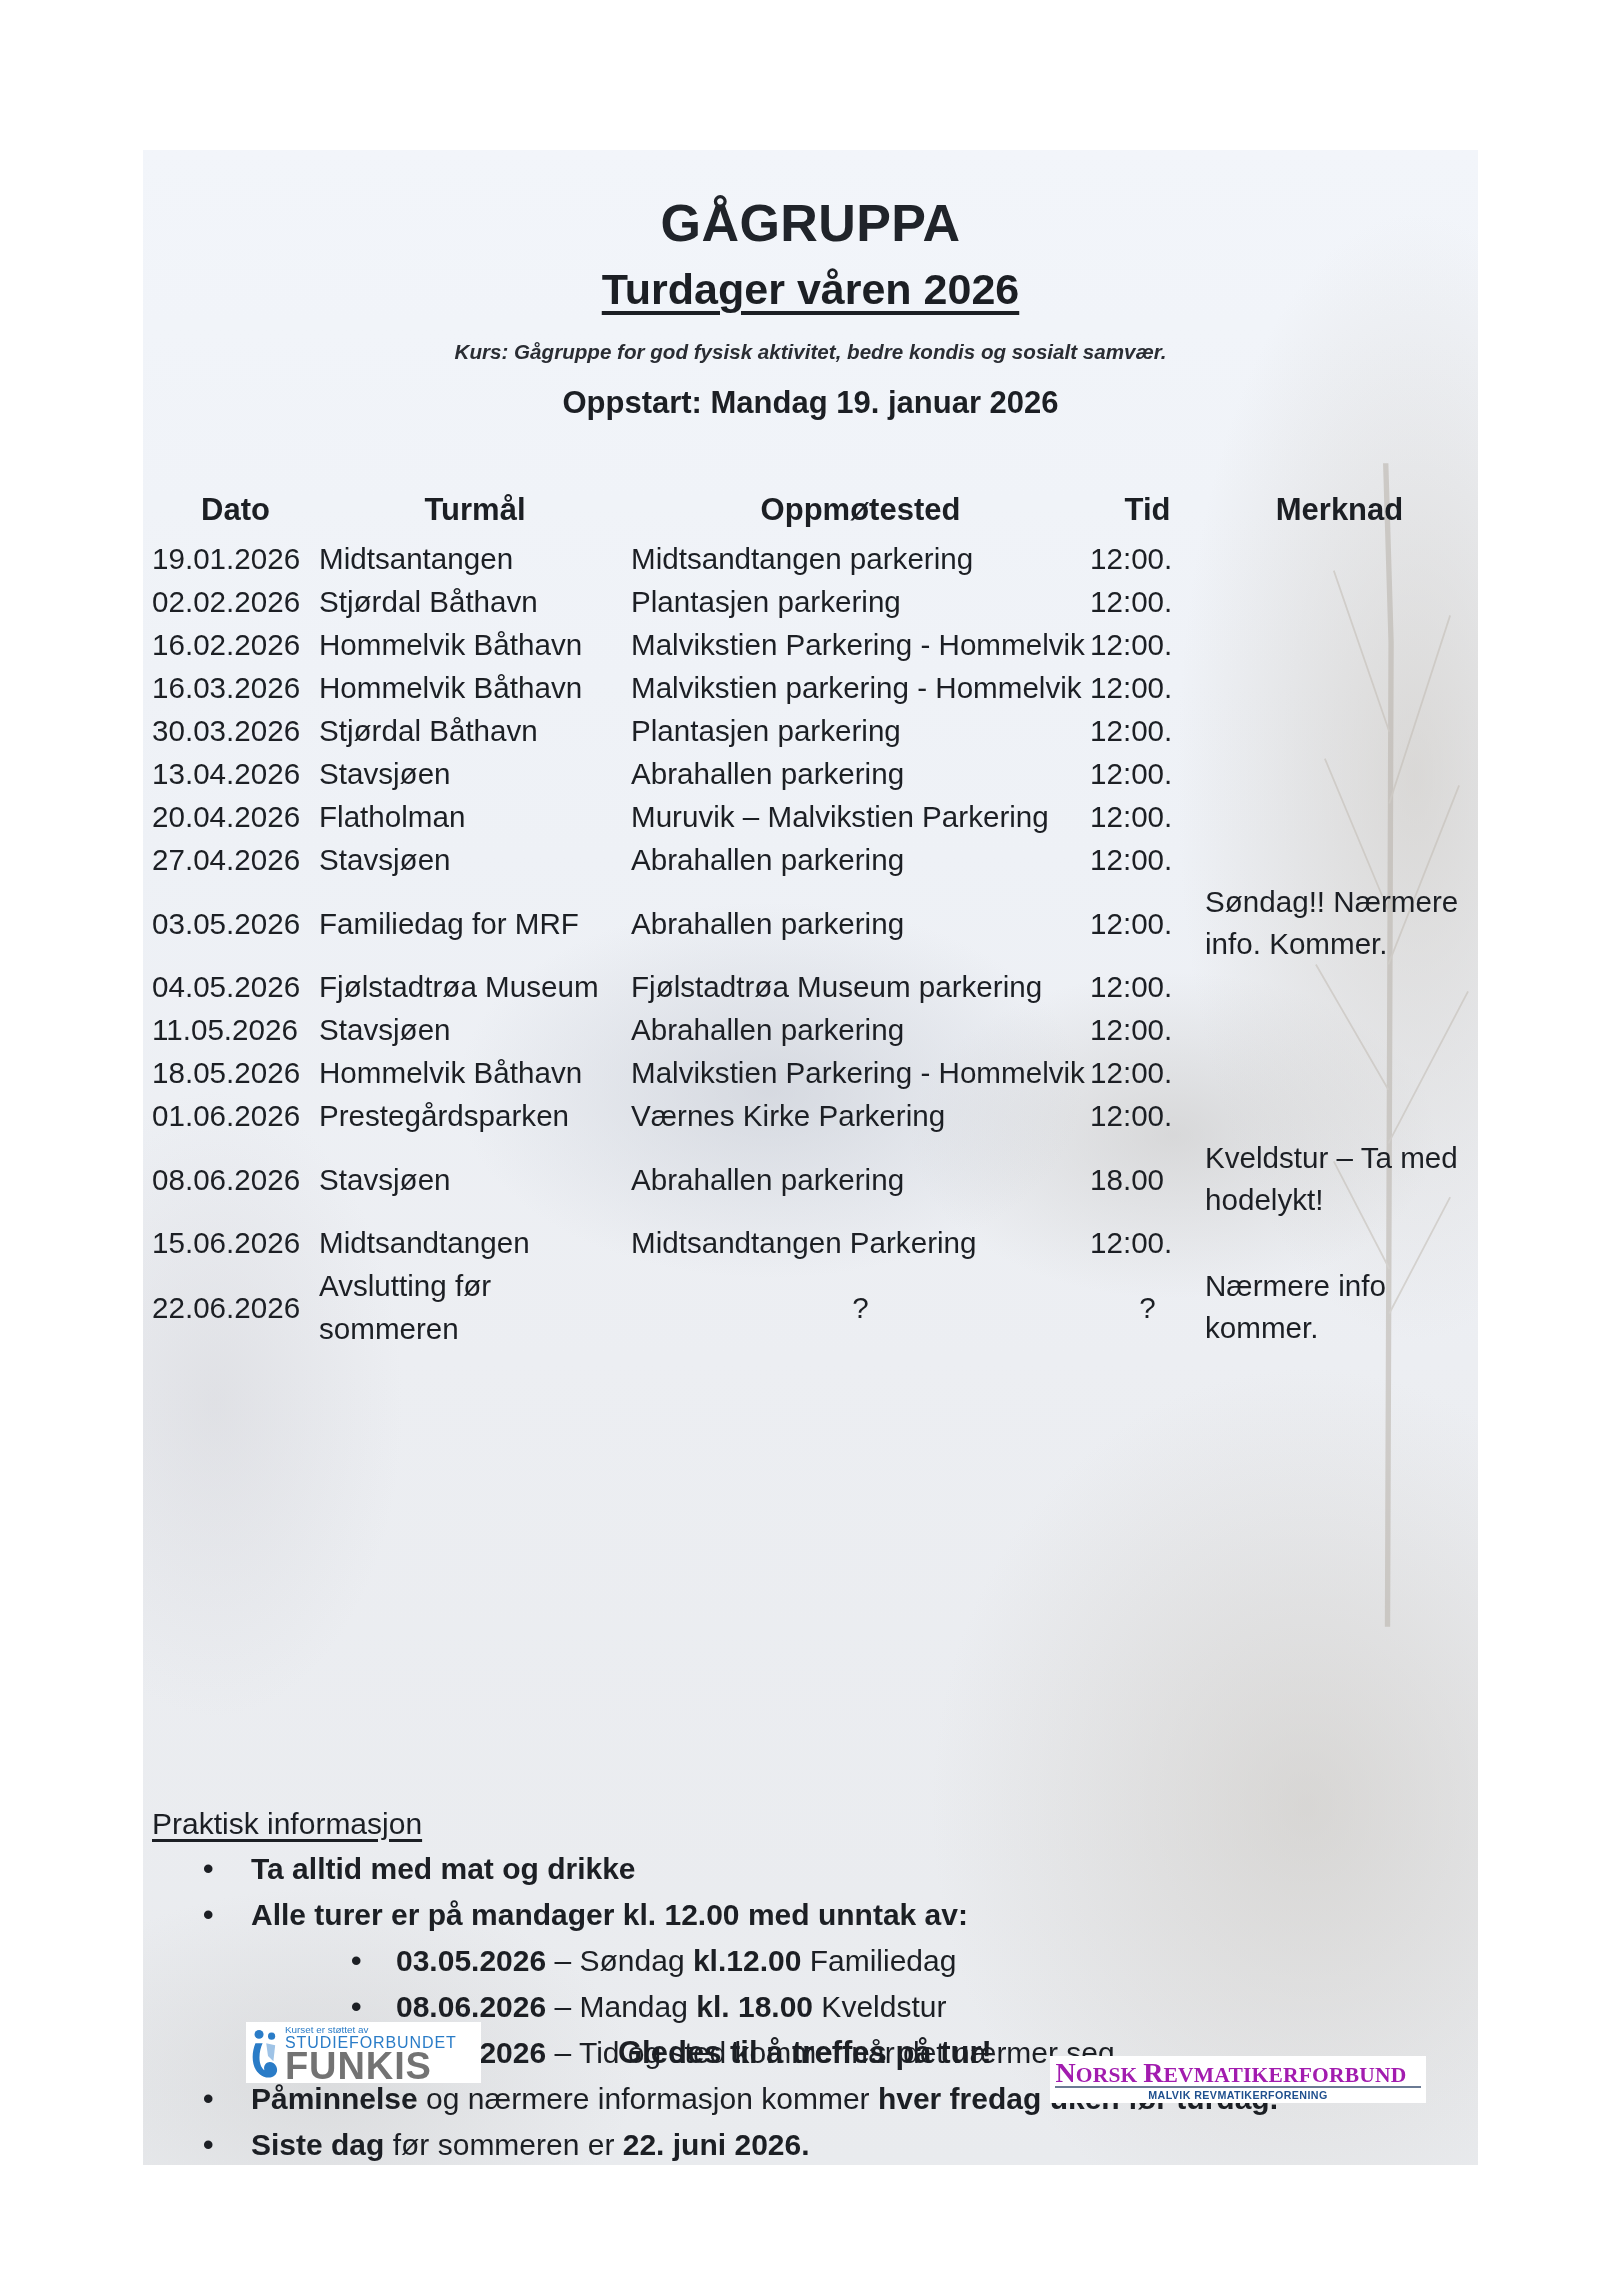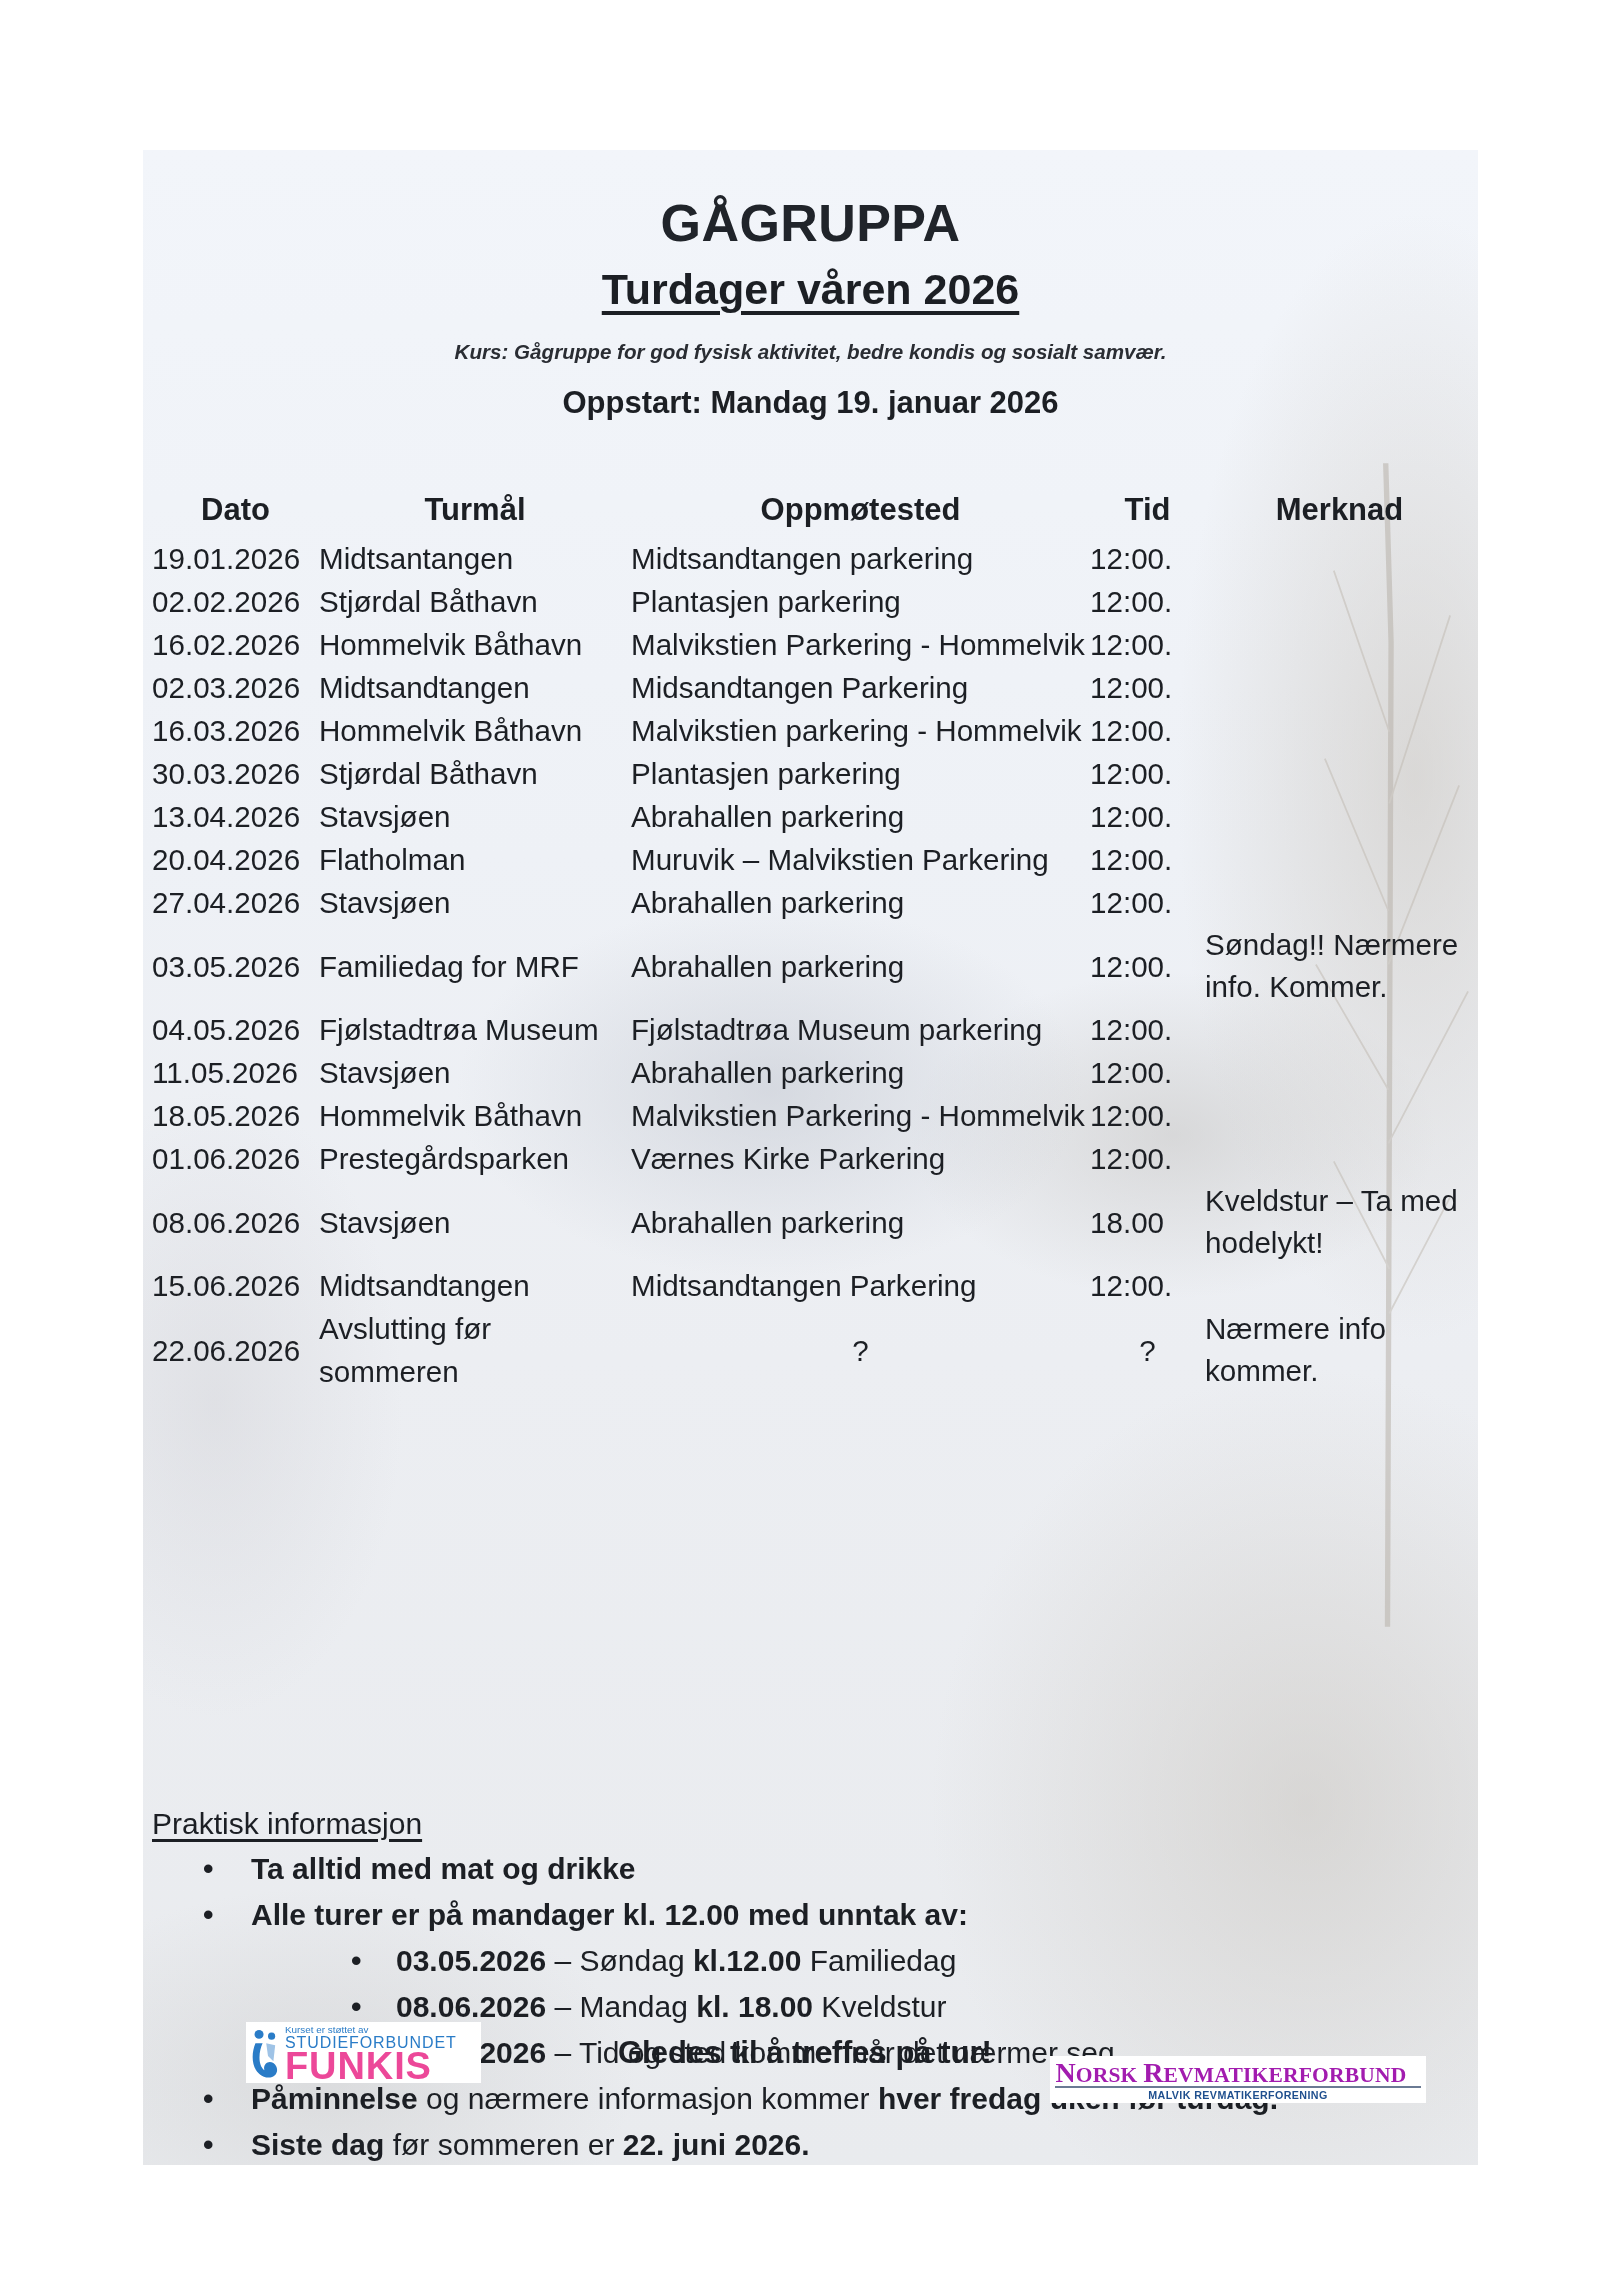--- a/index.html
+++ b/index.html
@@ -57,21 +57,21 @@
   .lvl1::before { content:"•"; position:absolute; left:51px; font-weight:bold; }
   .lvl2 { padding-left:244px; }
   .lvl2::before { content:"•"; position:absolute; left:199px; font-weight:bold; }
   .b { font-weight:bold; }
 
   .funkis {
     position:absolute; left:103px; top:1872px; width:235px; height:61px; background:#ffffff;
   }
   .funkis .small { position:absolute; left:39px; top:1.8px; font-size:9.9px; color:#2a7cc7; }
   .funkis .stud { position:absolute; left:39px; top:11.6px; font-size:16px; color:#2a7cc7; letter-spacing:0.9px; }
-  .funkis .big { position:absolute; left:39px; top:25px; font-size:38px; font-weight:bold; color:#ec4899; line-height:38px; letter-spacing:0.9px; }
+  .funkis .big { position:absolute; left:39px; top:25px; font-size:38px; font-weight:bold; color:#737373; line-height:38px; letter-spacing:0.9px; }
   .funkis svg { position:absolute; left:3.6px; top:7.2px; }
 
   .closing { position:absolute; left:475px; top:1885px; font-size:31px; font-weight:bold; }
 
   .nrf {
     position:absolute; left:907px; top:1906px; width:376px; height:47px; background:#ffffff;
   }
   .nrf .name { position:absolute; left:5.4px; top:1.8px; font-family:"Liberation Serif", serif; font-weight:bold; color:#a21caf; font-size:28px; line-height:29px; letter-spacing:0.2px; white-space:nowrap; }
   .nrf .name .sc { font-size:21.5px; }
   .nrf .rule { position:absolute; left:5.4px; right:5.4px; top:30px; height:1.8px; background:#6a7a93; }
@@ -118,27 +118,20 @@
           <td class="c-note"></td>
         </tr>
         <tr>
           <td class="c-date">16.02.2026</td>
           <td class="c-dest">Hommelvik Båthavn</td>
           <td class="c-meet">Malvikstien Parkering - Hommelvik</td>
           <td class="c-time">12:00.</td>
           <td class="c-note"></td>
         </tr>
         <tr>
-          <td class="c-date">02.03.2026</td>
-          <td class="c-dest">Midtsandtangen</td>
-          <td class="c-meet">Midsandtangen Parkering</td>
-          <td class="c-time">12:00.</td>
-          <td class="c-note"></td>
-        </tr>
-        <tr>
           <td class="c-date">16.03.2026</td>
           <td class="c-dest">Hommelvik Båthavn</td>
           <td class="c-meet">Malvikstien parkering - Hommelvik</td>
           <td class="c-time">12:00.</td>
           <td class="c-note"></td>
         </tr>
         <tr>
           <td class="c-date">30.03.2026</td>
           <td class="c-dest">Stjørdal Båthavn</td>
           <td class="c-meet">Plantasjen parkering</td>

